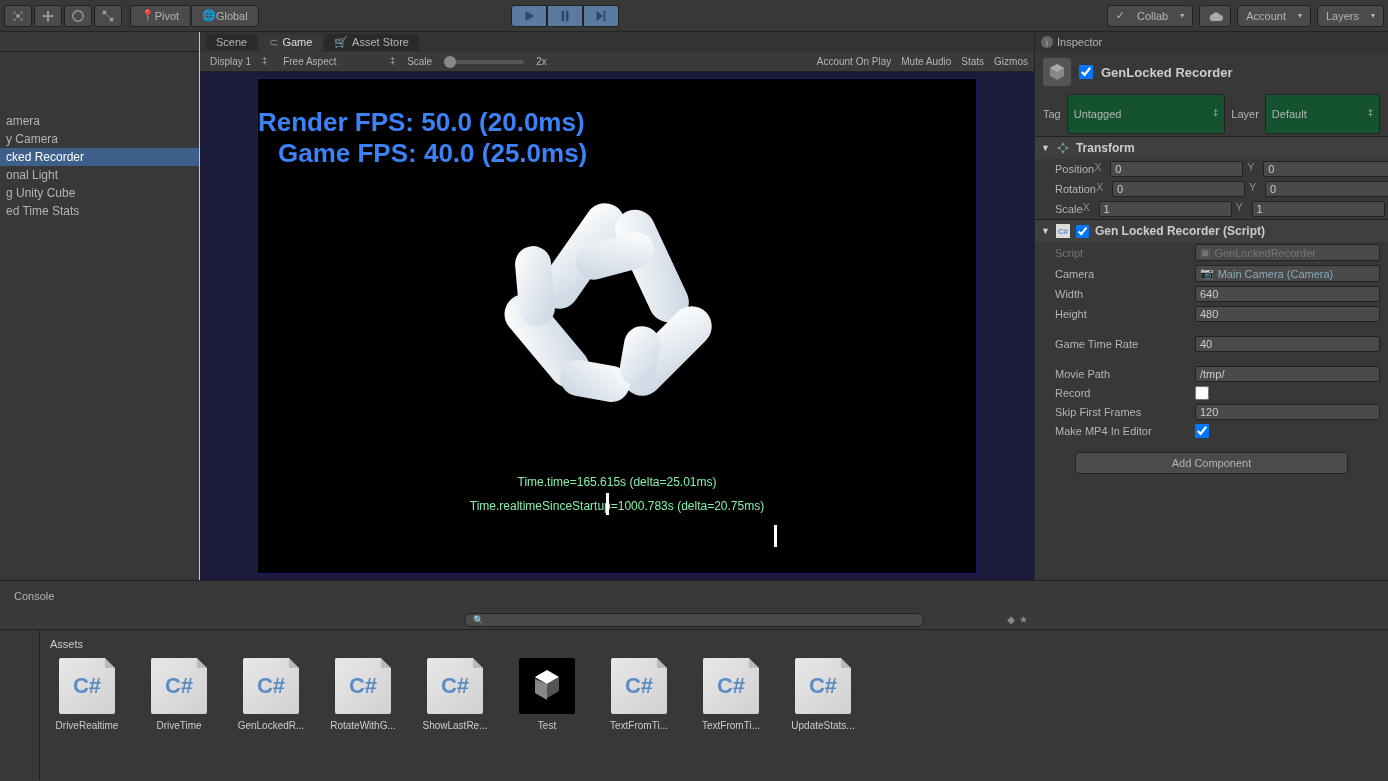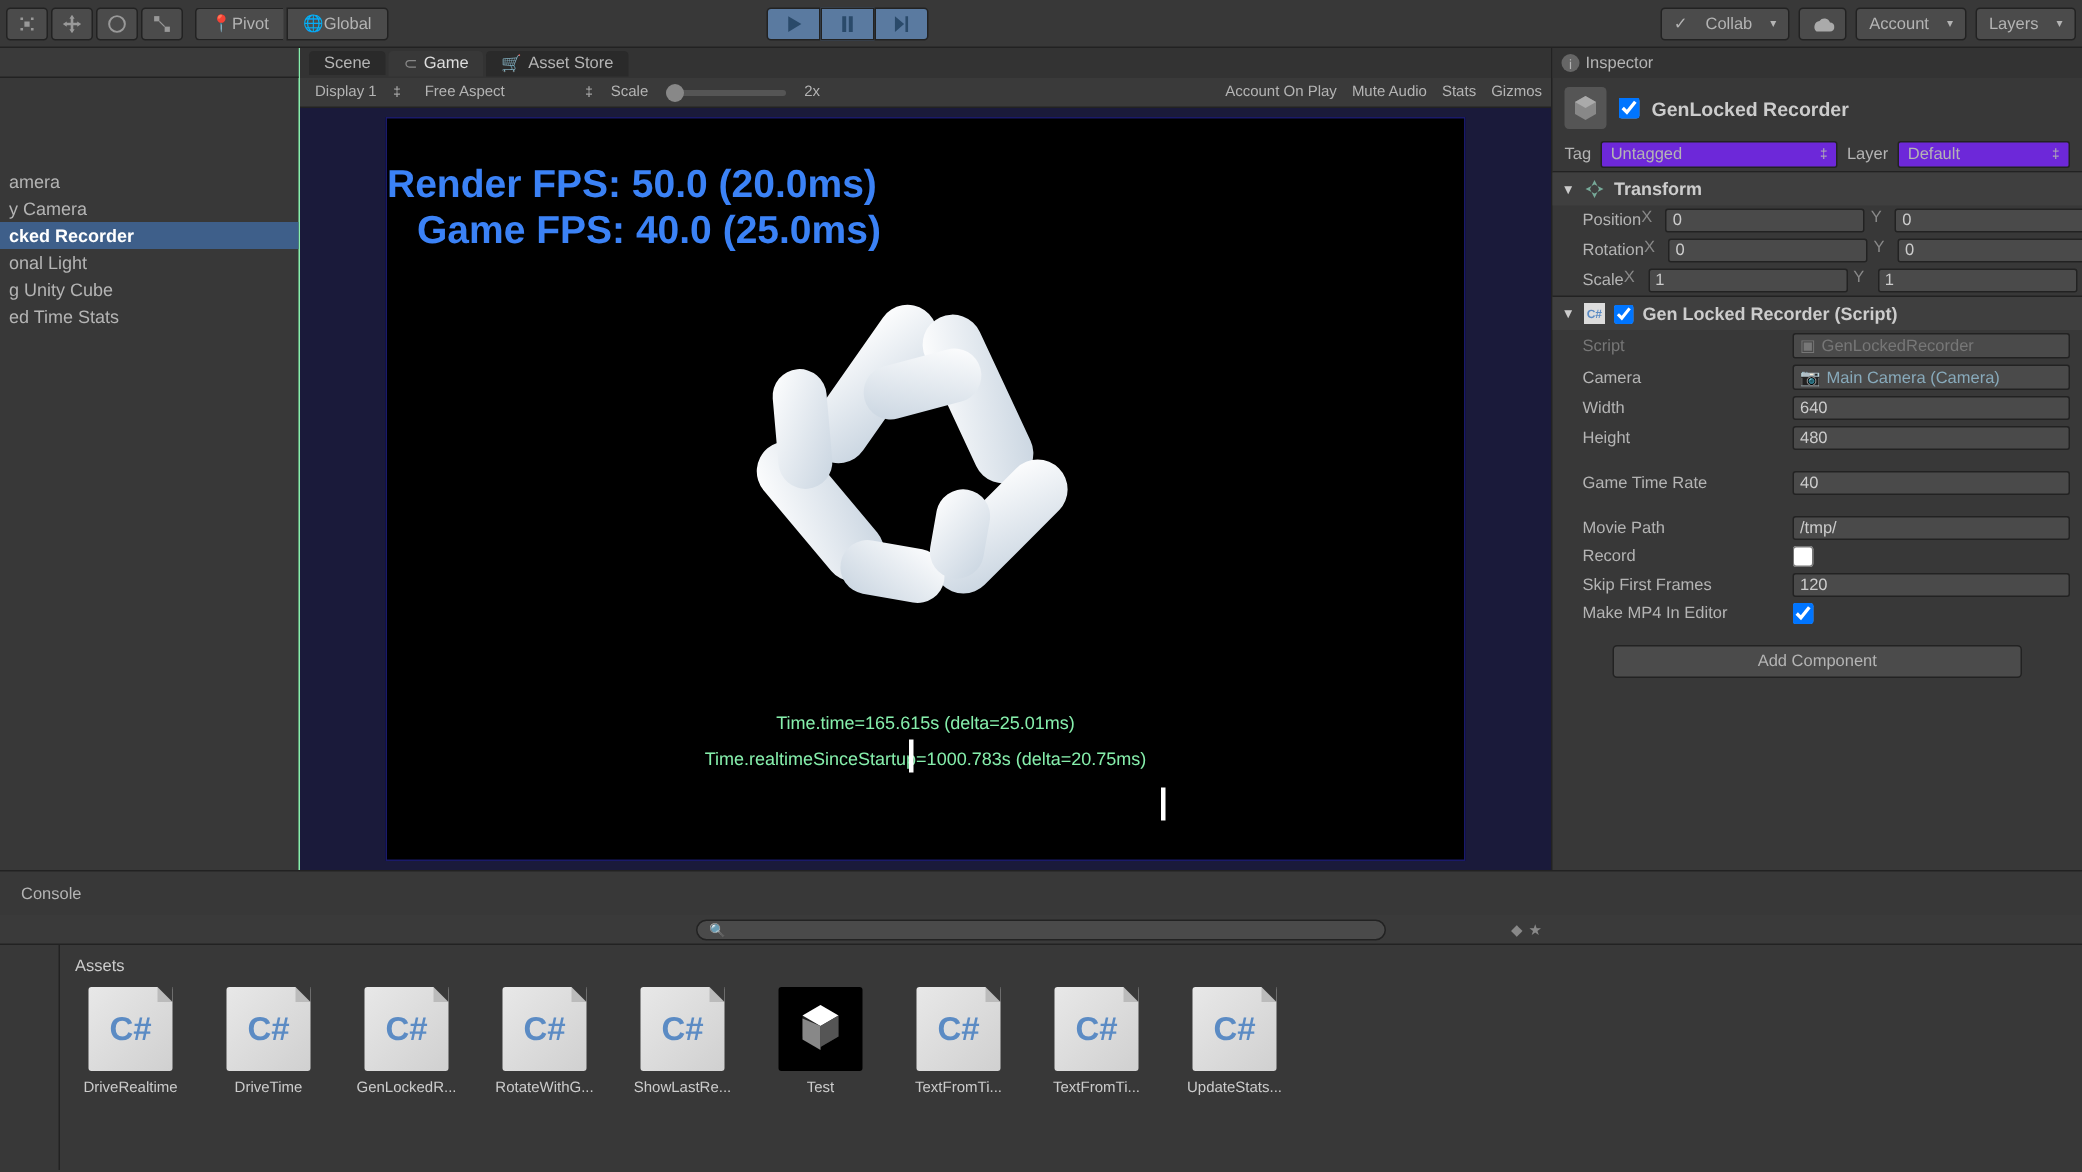--- a/index.html
+++ b/index.html
@@ -18,21 +18,21 @@
 .play-btn:last-child { border-radius: 0 3px 3px 0; }
 .play-btn svg { width: 14px; height: 14px; fill: #2a4a6a; }
 .dropdown { padding: 0 8px; height: 22px; background: #4b4b4b; border: 1px solid #222; border-radius: 3px; display: flex; align-items: center; gap: 12px; cursor: pointer; }
 .dropdown::after { content: '▾'; font-size: 8px; }
 .icon-btn { width: 32px; height: 22px; background: #4b4b4b; border: 1px solid #222; border-radius: 3px; display: flex; align-items: center; justify-content: center; }
 
 .main { display: flex; height: 548px; }
 .left-panel { width: 200px; background: #383838; border-right: 1px solid #86efac; }
 .left-panel .header { height: 20px; background: #3a3a3a; border-bottom: 1px solid #222; }
 .hierarchy-item { padding: 2px 6px; font-size: 12px; cursor: pointer; }
-.hierarchy-item.selected { background: #3e5f8a; color: #fff; font-weight: bold; }
+.hierarchy-item.selected { background: #3e5f8a; color: #fff; }
 
 .center-panel { flex: 1; background: #383838; display: flex; flex-direction: column; }
 .tabs { display: flex; align-items: center; height: 20px; background: #333; padding-left: 6px; gap: 2px; }
 .tab { padding: 2px 10px; background: #2a2a2a; border-radius: 3px 3px 0 0; font-size: 11px; display: flex; align-items: center; gap: 4px; cursor: pointer; }
 .tab.active { background: #383838; color: #ddd; }
 .game-toolbar { display: flex; align-items: center; height: 20px; background: #3a3a3a; padding: 0 6px; gap: 8px; font-size: 10px; border-bottom: 1px solid #222; }
 .game-toolbar .dd { padding: 0 20px 0 4px; position: relative; cursor: pointer; }
 .game-toolbar .dd::after { content: '‡'; position: absolute; right: 4px; font-size: 9px; }
 .game-toolbar .scale-slider { width: 80px; height: 4px; background: #555; border-radius: 2px; position: relative; margin: 0 4px; }
 .game-toolbar .scale-slider::before { content: ''; position: absolute; left: 0; top: -4px; width: 12px; height: 12px; background: #888; border-radius: 50%; }
@@ -49,21 +49,21 @@
 .marker { position: absolute; width: 3px; height: 22px; background: #fff; }
 
 .right-panel { width: 354px; background: #383838; border-left: 1px solid #222; }
 .inspector-tab { display: flex; align-items: center; height: 20px; padding: 0 6px; gap: 4px; background: #333; font-size: 11px; }
 .inspector-tab::before { content: 'ℹ'; background: #666; width: 12px; height: 12px; border-radius: 50%; display: inline-flex; align-items: center; justify-content: center; font-size: 9px; }
 .obj-header { display: flex; align-items: center; padding: 6px 8px; gap: 8px; }
 .obj-icon { width: 28px; height: 28px; background: #555; border-radius: 3px; display:flex; align-items:center; justify-content:center; }
 .obj-header input[type=checkbox] { width: 14px; height: 14px; }
 .obj-title { font-size: 13px; font-weight: bold; color: #ccc; }
 .tag-row { display: flex; padding: 2px 8px; gap: 6px; align-items: center; font-size: 11px; }
-.tag-row .dd-field { flex: 1; background: #6d28d9; padding: 2px 6px; border-radius: 2px; border: 1px solid #222; display: flex; justify-content: space-between; }
+.tag-row .dd-field { flex: 1; background: #14532d; padding: 13px 6px; border-radius: 2px; border: 1px solid #222; display: flex; justify-content: space-between; }
 .tag-row .dd-field::after { content: '‡'; font-size: 9px; }
 
 .component { border-top: 1px solid #222; }
 .comp-header { display: flex; align-items: center; padding: 4px 6px; gap: 6px; background: #3f3f3f; font-size: 12px; font-weight: bold; color: #ccc; cursor: pointer; }
 .comp-header .arrow { font-size: 9px; }
 .comp-header .comp-icon { width: 14px; height: 14px; display: inline-flex; align-items: center; justify-content: center; }
 .prop-row { display: flex; align-items: center; padding: 2px 8px 2px 20px; font-size: 11px; }
 .prop-label { width: 140px; }
 .prop-fields { flex: 1; display: flex; gap: 4px; }
 .axis-label { color: #888; width: 12px; }

